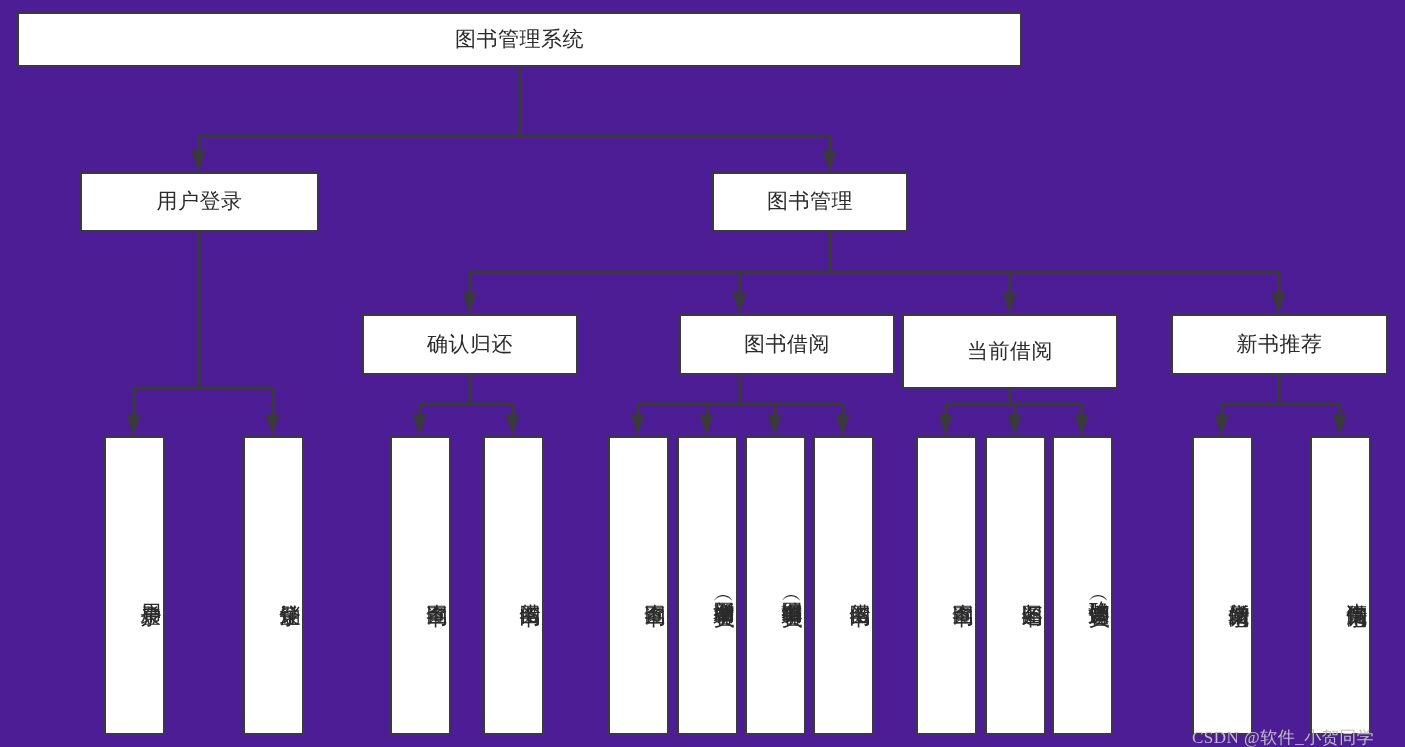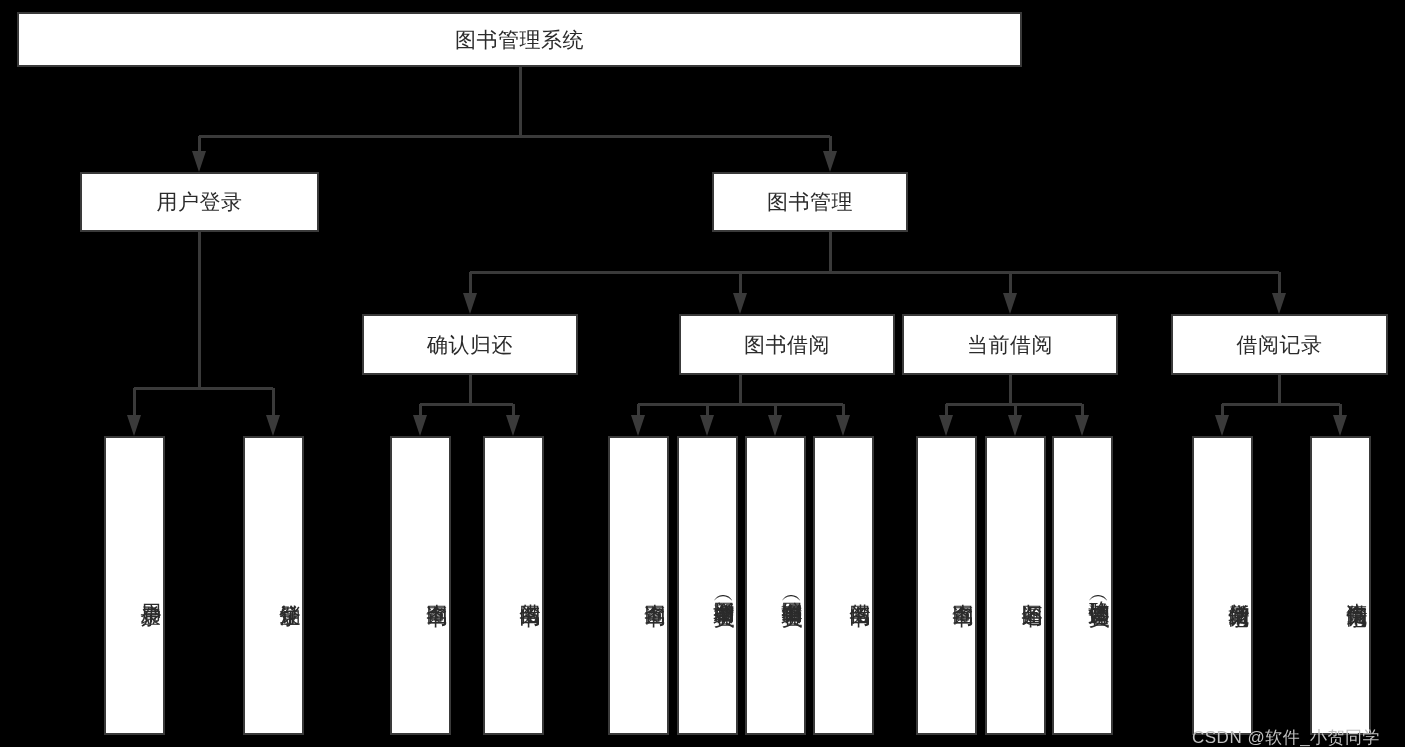--- a/index.html
+++ b/index.html
@@ -7,22 +7,23 @@
     padding: 0;
     background: #ffffff;
   }
   body {
     font-family: "Liberation Sans", "DejaVu Sans", sans-serif;
   }
   #canvas {
     position: relative;
     width: 1405px;
     height: 747px;
-    background: #000000;
+    background: #4c1d95;
     overflow: hidden;
+    font-family: Liberation Serif, serif;
   }
   #wires {
     position: absolute;
     left: 0;
     top: 0;
     width: 1405px;
     height: 747px;
   }
   .node {
     position: absolute;
@@ -128,25 +129,25 @@
       </div>
       <div class="node node-h" style="left: 712px; top: 172px; width: 196px; height: 60px; border-color: rgb(58, 58, 58); background: rgb(255, 255, 255); color: rgb(43, 43, 43);">
         <span>图书管理</span>
       </div>
       <div class="node node-h" style="left: 362px; top: 314px; width: 216px; height: 61px; border-color: rgb(58, 58, 58); background: rgb(255, 255, 255); color: rgb(43, 43, 43);">
         <span>确认归还</span>
       </div>
       <div class="node node-h" style="left: 632px; top: 314px; width: 216px; height: 61px; border-color: rgb(58, 58, 58); background: rgb(255, 255, 255); color: rgb(43, 43, 43); margin-left: 47px;">
         <span>图书借阅</span>
       </div>
-      <div class="node node-h" style="left: 902px; top: 314px; width: 216px; height: 61px; border-color: rgb(58, 58, 58); background: rgb(255, 255, 255); color: rgb(43, 43, 43);">
+      <div class="node node-h" style="left: 902px; top: 314px; width: 216px; height: 75px; border-color: rgb(58, 58, 58); background: rgb(255, 255, 255); color: rgb(43, 43, 43);">
         <span>当前借阅</span>
       </div>
       <div class="node node-h" style="left: 1171px; top: 314px; width: 217px; height: 61px; border-color: rgb(58, 58, 58); background: rgb(255, 255, 255); color: rgb(43, 43, 43);">
-        <span>借阅记录</span>
+        <span>新书推荐</span>
       </div>
       <div class="node node-v" style="left: 104px; top: 436px; width: 61px; height: 299px; border-color: rgb(58, 58, 58); background: rgb(255, 255, 255); color: rgb(43, 43, 43);">
         <span>用户登录</span>
       </div>
       <div class="node node-v" style="left: 243px; top: 436px; width: 61px; height: 299px; border-color: rgb(58, 58, 58); background: rgb(255, 255, 255); color: rgb(43, 43, 43);">
         <span>注销登录</span>
       </div>
       <div class="node node-v" style="left: 390px; top: 436px; width: 61px; height: 299px; border-color: rgb(58, 58, 58); background: rgb(255, 255, 255); color: rgb(43, 43, 43);">
         <span>查询图书</span>
       </div>

